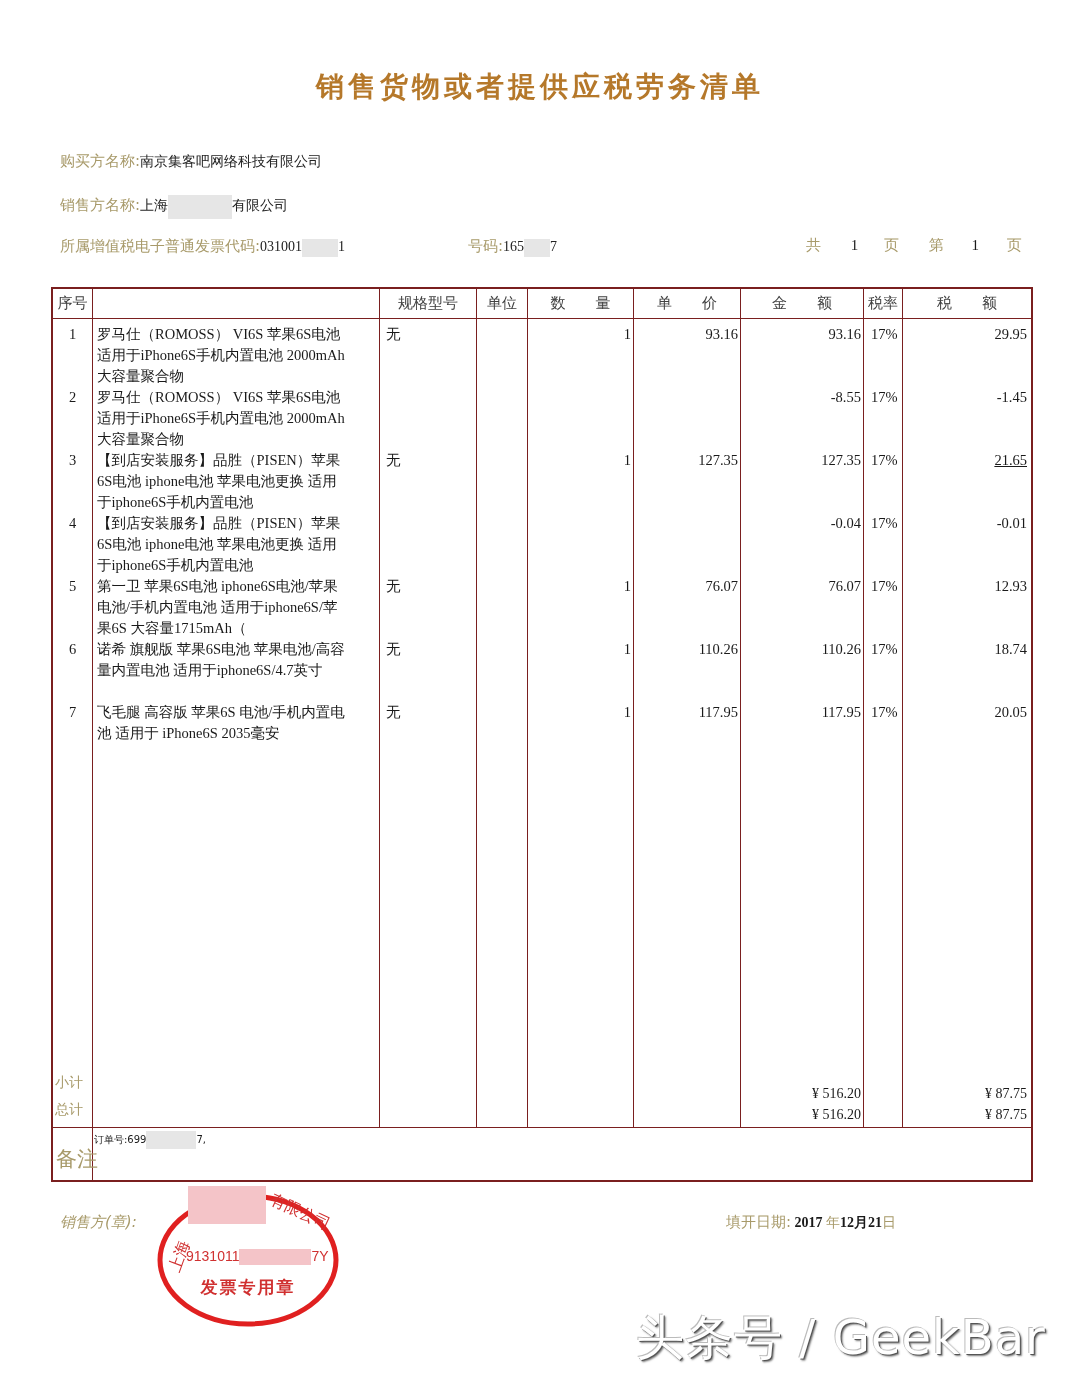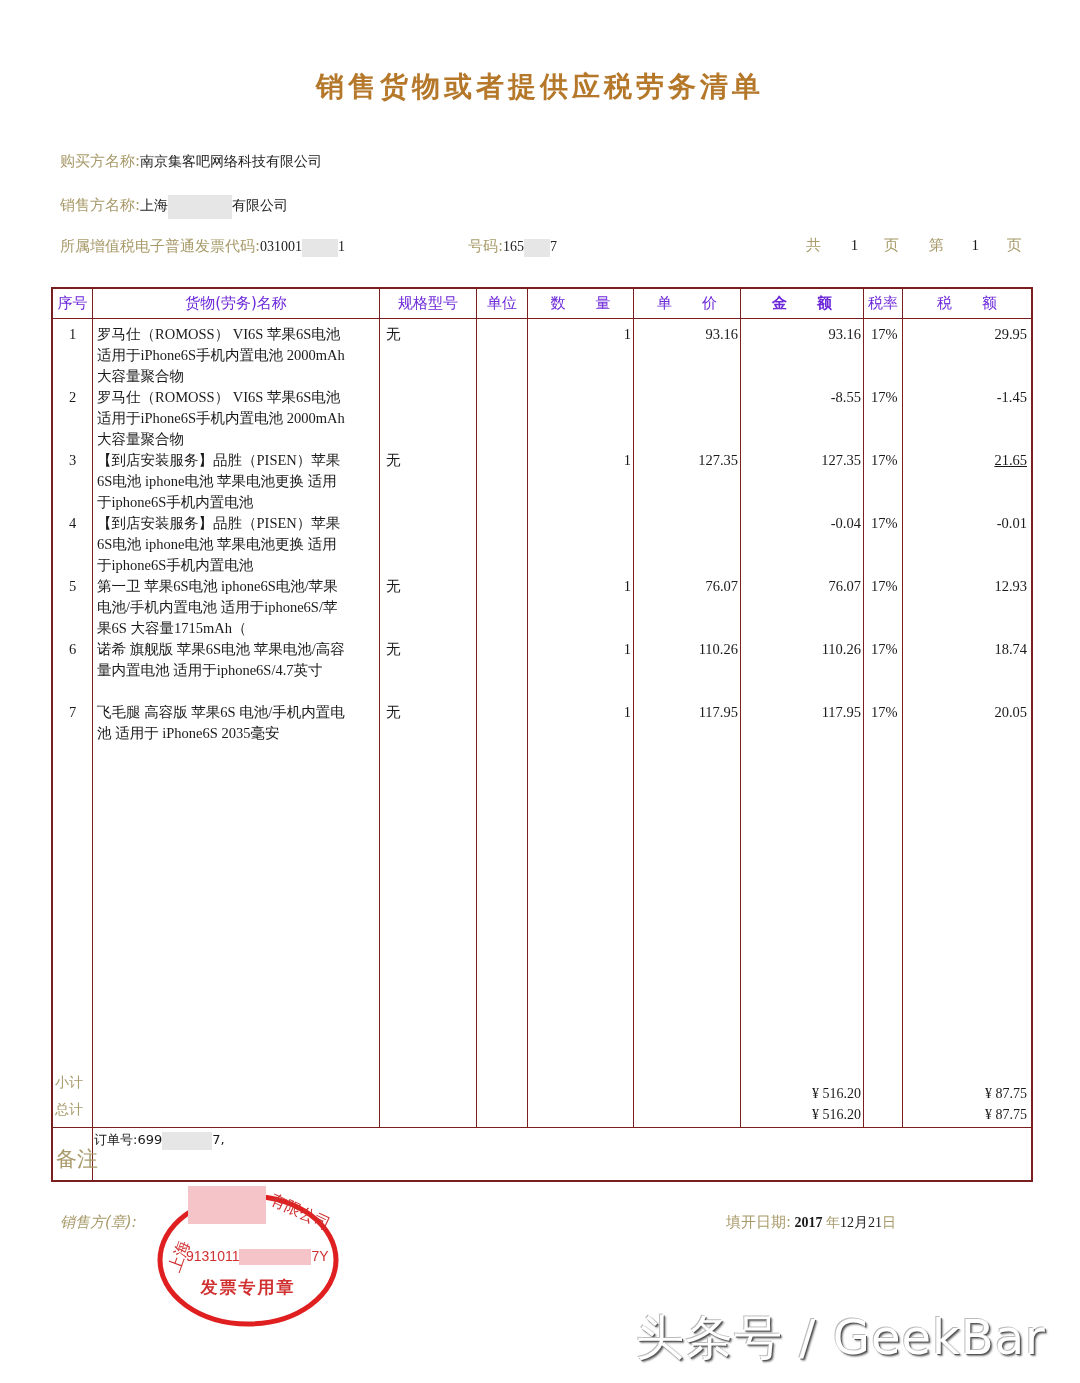--- a/index.html
+++ b/index.html
@@ -12,21 +12,21 @@
   .info { position:absolute; left:60px; font-size:15px; }
   .info .val { color:#222; font-size:14px; font-family:"DejaVu Sans", sans-serif; }
   .mask { display:inline-block; background:#e6e6e6; vertical-align:middle; }
   .pager { position:absolute; top:236px; left:806px; font-size:15px; word-spacing:0; }
   .pager span { display:inline-block; }
   .table { position:absolute; left:51px; top:287px; width:982px; height:895px;
            border:2px solid #7a1f1f; box-sizing:border-box; }
   .vline { position:absolute; top:0; width:1px; background:#7a1f1f; }
   .hline { position:absolute; left:0; height:1px; background:#7a1f1f; }
   .hdr { position:absolute; top:0; height:29px; line-height:29px; text-align:center;
-         font-size:15px; color:#6d28d9; font-family:"DejaVu Sans", sans-serif; }
+         font-size:15px; color:#404040; font-family:"DejaVu Sans", sans-serif; }
   .cell { position:absolute; font-size:14.5px; line-height:21px; }
   .name { font-size:14.5px; line-height:21px; width:250px; }
   .num { text-align:right; }
   .side { position:absolute; color:#a89a6a; font-family:"DejaVu Sans", sans-serif; font-size:14px; }
   .stamp { position:absolute; left:156px; top:1188px; width:184px; height:140px; }
   .watermark { position:absolute; left:636px; top:1306px; font-family:"DejaVu Sans", sans-serif;
                font-size:48px; color:#fff; letter-spacing:1px;
                text-shadow: 1px 1px 0 #555, -1px -1px 0 #bbb, 2px 2px 2px #777; }
 </style>
 </head>
@@ -66,26 +66,25 @@
   <div class="vline" style="left:423px;height:838px;"></div>
   <div class="vline" style="left:474px;height:838px;"></div>
   <div class="vline" style="left:580px;height:838px;"></div>
   <div class="vline" style="left:687px;height:838px;"></div>
   <div class="vline" style="left:810px;height:838px;"></div>
   <div class="vline" style="left:849px;height:838px;"></div>
   <div class="hline" style="top:29px;width:978px;"></div>
   <div class="hline" style="top:838px;width:978px;height:1px;"></div>
 
   <div class="hdr" style="left:0;width:39px;">序号</div>
-  <div class="hdr" style="left:40px;width:286px;">货物(劳务)名称</div>
   <div class="hdr" style="left:327px;width:96px;">规格型号</div>
   <div class="hdr" style="left:424px;width:50px;">单位</div>
   <div class="hdr" style="left:475px;width:105px;">数　　量</div>
   <div class="hdr" style="left:581px;width:106px;">单　　价</div>
-  <div class="hdr" style="left:688px;width:122px;font-weight:bold;">金　　额</div>
+  <div class="hdr" style="left:688px;width:122px;">金　　额</div>
   <div class="hdr" style="left:811px;width:38px;">税率</div>
   <div class="hdr" style="left:850px;width:128px;">税　　额</div>
 
   <div>
     <div class="cell" style="left:0;width:39px;text-align:center;top:35px;">1</div>
     <div class="cell name" style="left:44px;top:35px;">罗马仕（ROMOSS） VI6S 苹果6S电池 适用于iPhone6S手机内置电池 2000mAh大容量聚合物</div>
     <div class="cell" style="left:333px;top:35px;">无</div>
     <div class="cell num" style="left:475px;width:103px;top:35px;">1</div>
     <div class="cell num" style="left:581px;width:104px;top:35px;">93.16</div>
     <div class="cell num" style="left:688px;width:120px;top:35px;">93.16</div>
@@ -148,21 +147,21 @@
   </div>
 
   <div class="side" style="left:2px;top:785px;">小计</div>
   <div class="side" style="left:2px;top:812px;">总计</div>
   <div class="cell num" style="left:688px;width:120px;top:794px;font-size:14px;">¥ 516.20</div>
   <div class="cell num" style="left:850px;width:124px;top:794px;font-size:14px;">¥ 87.75</div>
   <div class="cell num" style="left:688px;width:120px;top:815px;font-size:14px;">¥ 516.20</div>
   <div class="cell num" style="left:850px;width:124px;top:815px;font-size:14px;">¥ 87.75</div>
 
   <div class="side" style="left:3px;top:856px;font-size:21px;">备注</div>
-  <div class="cell" style="left:41px;top:840px;font-size:13px;font-family:'DejaVu Sans',sans-serif;">
+  <div class="cell" style="left:41px;top:840px;font-size:10px;font-family:'DejaVu Sans',sans-serif;">
     <span>订单号:699</span><span class="mask" style="width:50px;height:18px;"></span><span>7,</span>
   </div>
 </div>
 
 <div class="info" style="top:1213px;font-size:15px;font-style:italic;">
   <span class="lbl">销售方(章):</span>
 </div>
 
 <div class="stamp">
   <svg width="184" height="140" viewBox="0 0 184 140">
@@ -173,16 +172,16 @@
   <div style="position:absolute;left:8px;top:58px;color:#d03030;font-family:'DejaVu Sans',sans-serif;font-size:16px;transform:rotate(-70deg);">上海</div>
   <div style="position:absolute;left:30px;top:60px;color:#d03030;font-family:'Liberation Sans',sans-serif;font-size:14px;">
     <span>9131011</span><span style="display:inline-block;width:72px;height:16px;background:#f4c4c8;vertical-align:middle;"></span><span>7Y</span>
   </div>
   <div style="position:absolute;left:0;width:184px;top:88px;text-align:center;color:#d03030;font-family:'DejaVu Sans',sans-serif;font-weight:bold;font-size:17px;letter-spacing:2px;">发票专用章</div>
 </div>
 
 <div style="position:absolute;left:726px;top:1213px;font-size:14px;">
   <span class="lbl" style="font-size:15px;margin-top:16px;">填开日期:</span>
   <span style="font-weight:bold;">2017</span>
-  <span class="lbl">年</span><span style="font-weight:normal;margin-top:16px;">12月21</span><span class="lbl">日</span>
+  <span class="lbl">年</span><span style="font-weight:bold;margin-top:16px;">12月21</span><span class="lbl">日</span>
 </div>
 
 <div class="watermark">头条号 / GeekBar</div>
 
 </body></html>

